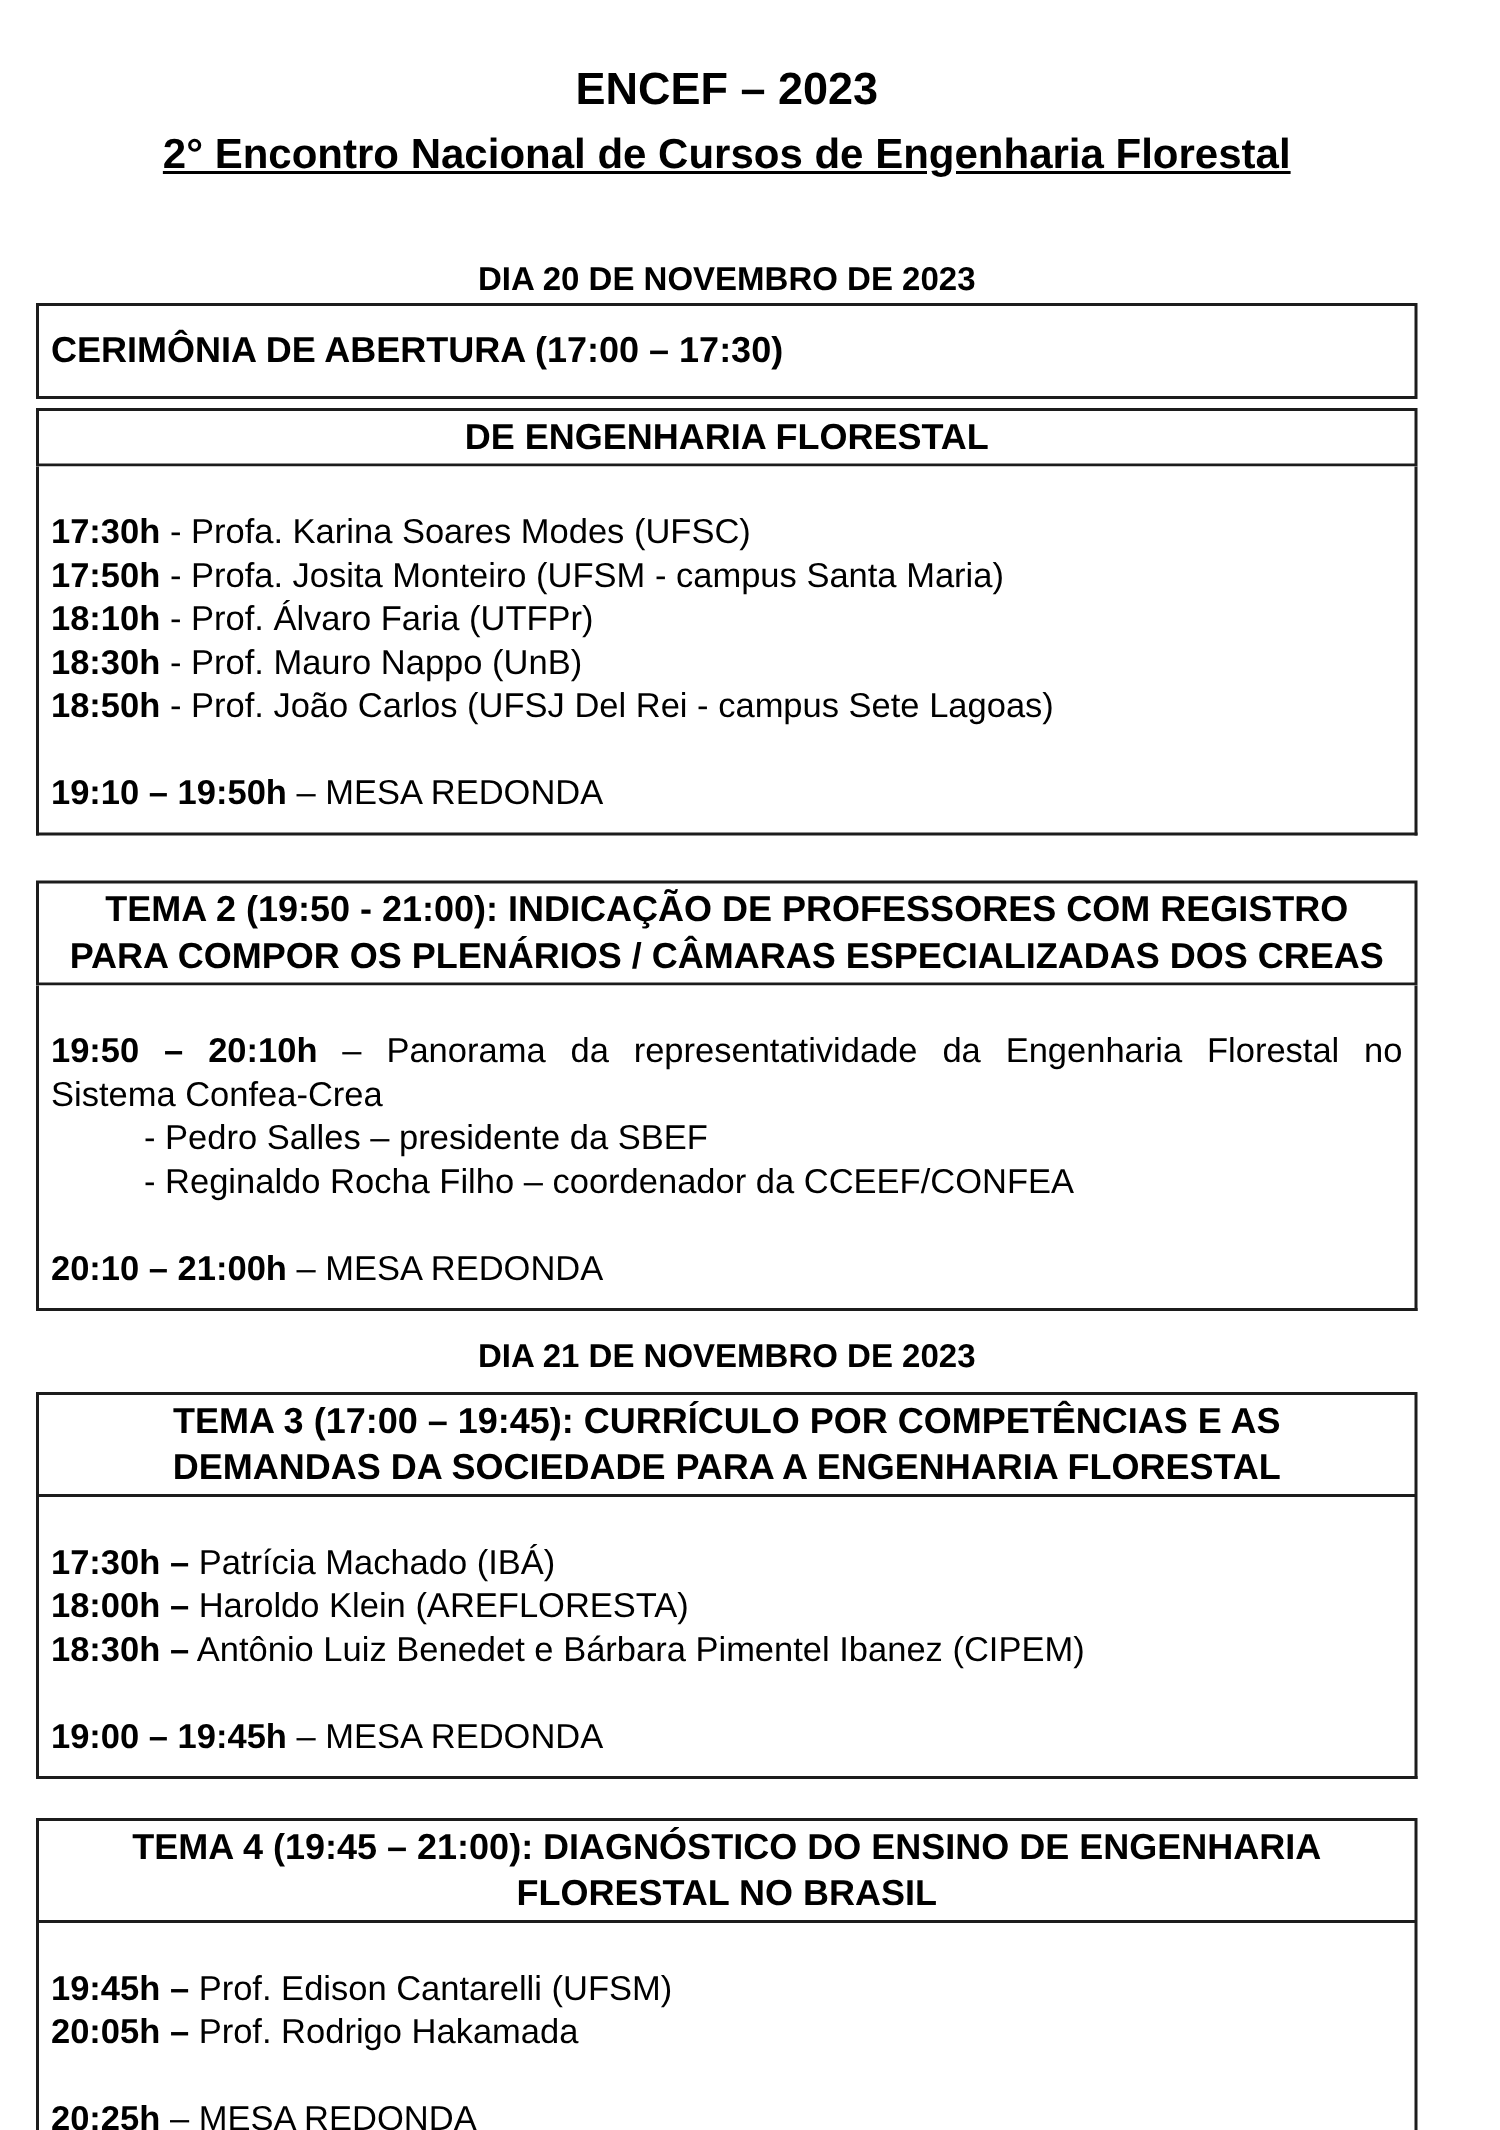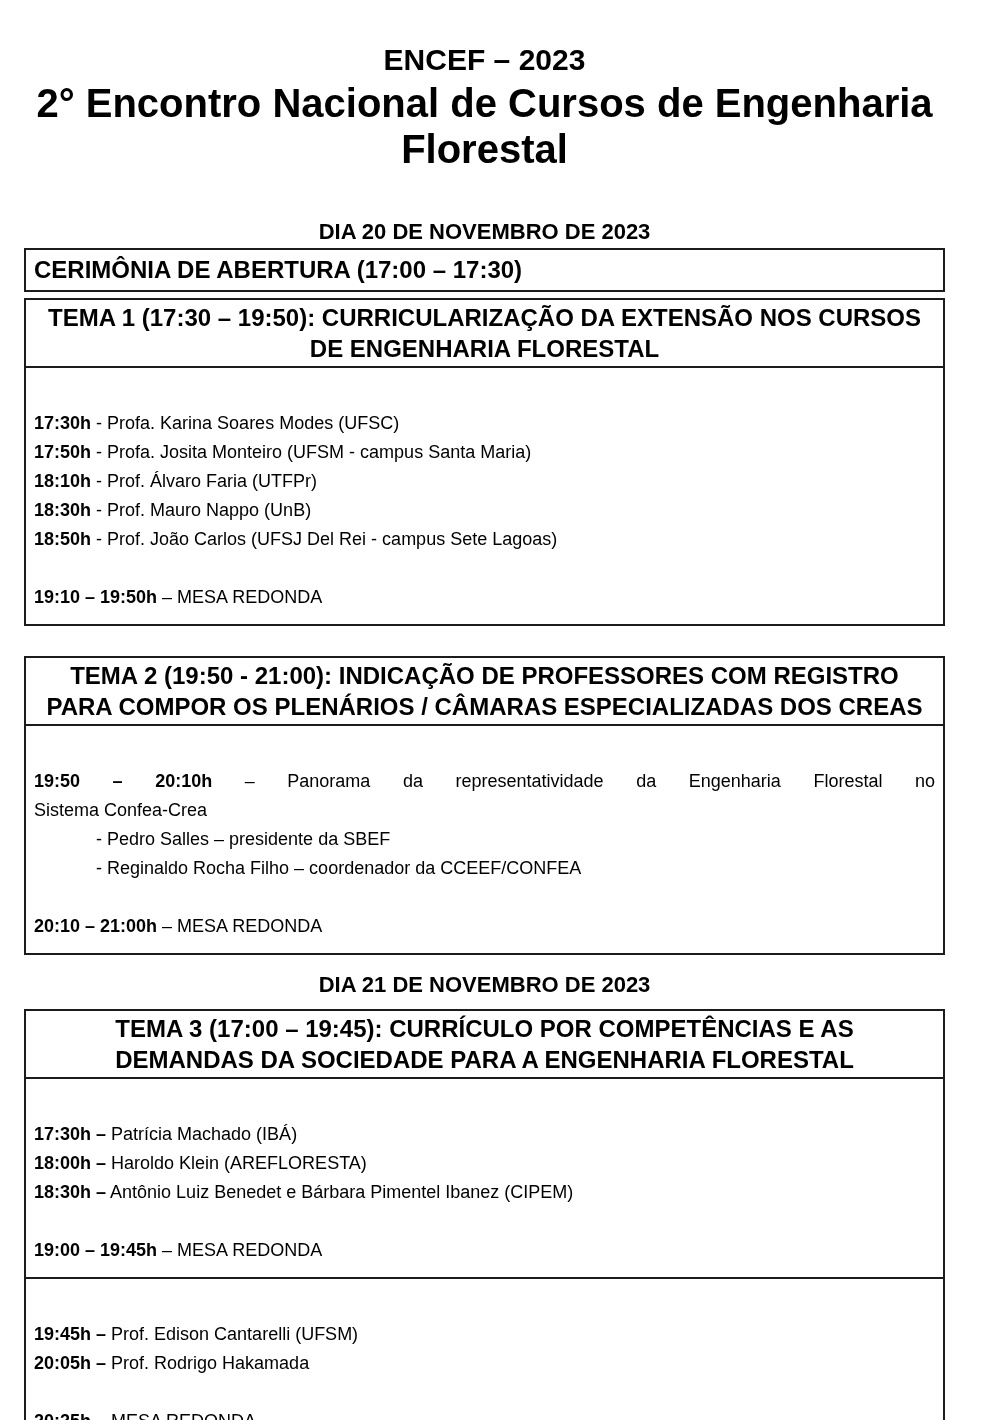--- a/index.html
+++ b/index.html
@@ -4,45 +4,45 @@
 <style>
   * { margin: 0; padding: 0; box-sizing: border-box; }
   html, body { width: 1000px; height: 1420px; background: #ffffff; overflow: hidden; }
   body {
     font-family: "Liberation Sans", "DejaVu Sans", sans-serif;
     color: #000000;
     padding-top: 12px;
   }
   .doc { width: 921px; margin-left: 24px; }
   .page-title { font-size: 30px; font-weight: bold; line-height: 40px; text-align: center; margin-top: 28px; }
-  .page-subtitle { font-size: 40px; font-weight: bold; line-height: 46px; text-align: center; }
+  .page-subtitle { font-size: 28px; font-weight: bold; line-height: 46px; text-align: center; text-decoration: underline; }
   .day-heading { font-size: 22px; font-weight: bold; line-height: 32px; text-align: center; margin-top: 44px; }
   .day2 { margin-top: 14px; margin-bottom: 8px; }
 
   .box { border: 2px solid #1c1c1c; background: #ffffff; }
   .opening-box {
-    height: 44px;
+    height: 64px;
     display: flex;
     align-items: center;
     padding-left: 8px;
     font-size: 24px;
     font-weight: bold;
     margin-bottom: 6px;
   }
   .section-header {
     padding: 2px 8px;
     font-size: 24px;
     font-weight: bold;
     line-height: 31px;
     text-align: center;
   }
   .section-content {
     border-top: none;
-    padding: 12px 8px 12px 8px;
-    font-size: 18px;
+    padding: 0 8px 12px 8px;
+    font-size: 23px;
     line-height: 29px;
   }
   .gap-before { margin-top: 30px; }
   .gap-before-sm { margin-top: 26px; }
   .blank { height: 29px; }
   .b { font-weight: bold; }
   .indent { padding-left: 62px; }
   .justify-line { text-align: justify; text-align-last: justify; }
 </style>
 </head>
@@ -52,21 +52,20 @@
 
   <div class="page-title">ENCEF – 2023</div>
   <div class="page-subtitle">2° Encontro Nacional de Cursos de Engenharia Florestal</div>
   <div class="day-heading">DIA 20 DE NOVEMBRO DE 2023</div>
 
   <div class="box opening-box">
     <span>CERIMÔNIA DE ABERTURA (17:00 – 17:30)</span>
   </div>
 
   <div class="box section-header">
-    <div>TEMA 1 (17:30 – 19:50): CURRICULARIZAÇÃO DA EXTENSÃO NOS CURSOS</div>
     <div>DE ENGENHARIA FLORESTAL</div>
   </div>
   <div class="box section-content">
     <div class="blank"></div>
     <div class="line"><span class="b">17:30h</span><span> - Profa. Karina Soares Modes (UFSC)</span></div>
     <div class="line"><span class="b">17:50h</span><span> - Profa. Josita Monteiro (UFSM - campus Santa Maria)</span></div>
     <div class="line"><span class="b">18:10h</span><span> - Prof. Álvaro Faria (UTFPr)</span></div>
     <div class="line"><span class="b">18:30h</span><span> - Prof. Mauro Nappo (UnB)</span></div>
     <div class="line"><span class="b">18:50h</span><span> - Prof. João Carlos (UFSJ Del Rei - campus Sete Lagoas)</span></div>
     <div class="blank"></div>
@@ -95,20 +94,24 @@
   </div>
   <div class="box section-content">
     <div class="blank"></div>
     <div class="line"><span class="b">17:30h –</span><span> Patrícia Machado (IBÁ)</span></div>
     <div class="line"><span class="b">18:00h –</span><span> Haroldo Klein (AREFLORESTA)</span></div>
     <div class="line"><span class="b">18:30h –</span><span> Antônio Luiz Benedet e Bárbara Pimentel Ibanez (CIPEM)</span></div>
     <div class="blank"></div>
     <div class="line"><span class="b">19:00 – 19:45h</span><span> – MESA REDONDA</span></div>
   </div>
 
+  <div class="box section-header gap-before-sm">
+    <div>TEMA 4 (19:45 – 21:00): DIAGNÓSTICO DO ENSINO DE ENGENHARIA</div>
+    <div>FLORESTAL NO BRASIL</div>
+  </div>
   <div class="box section-content">
     <div class="blank"></div>
     <div class="line"><span class="b">19:45h –</span><span> Prof. Edison Cantarelli (UFSM)</span></div>
     <div class="line"><span class="b">20:05h –</span><span> Prof. Rodrigo Hakamada</span></div>
     <div class="blank"></div>
     <div class="line"><span class="b">20:25h</span><span> – MESA REDONDA</span></div>
     <div class="line"></div>
   </div>
 
 </div>

